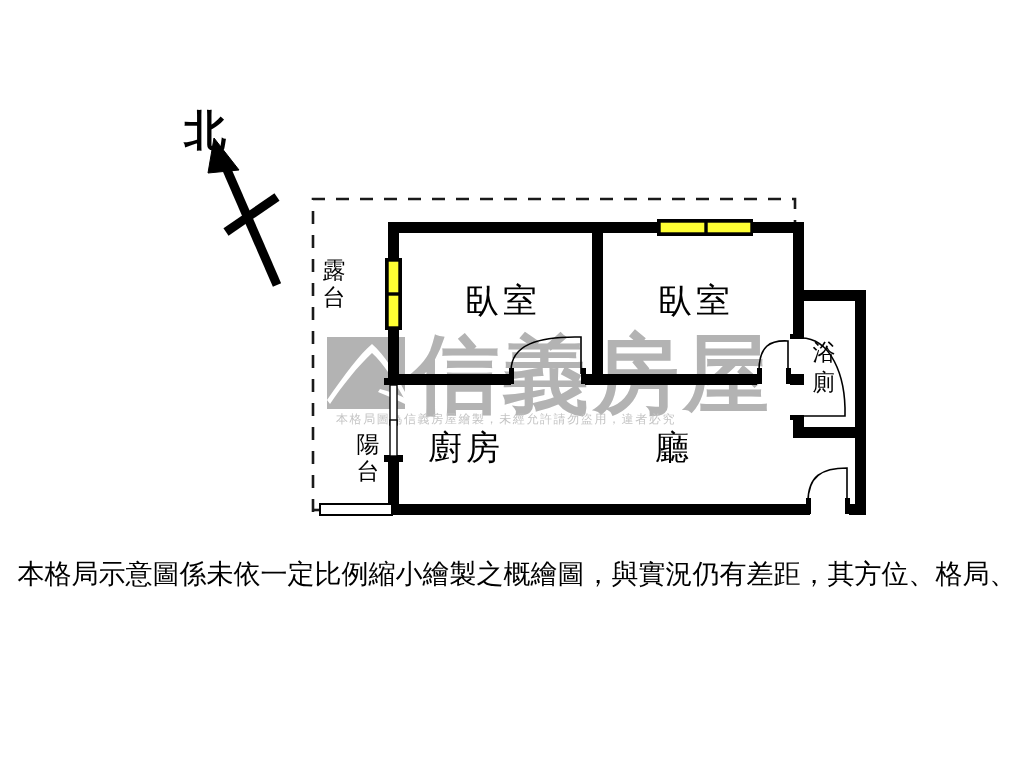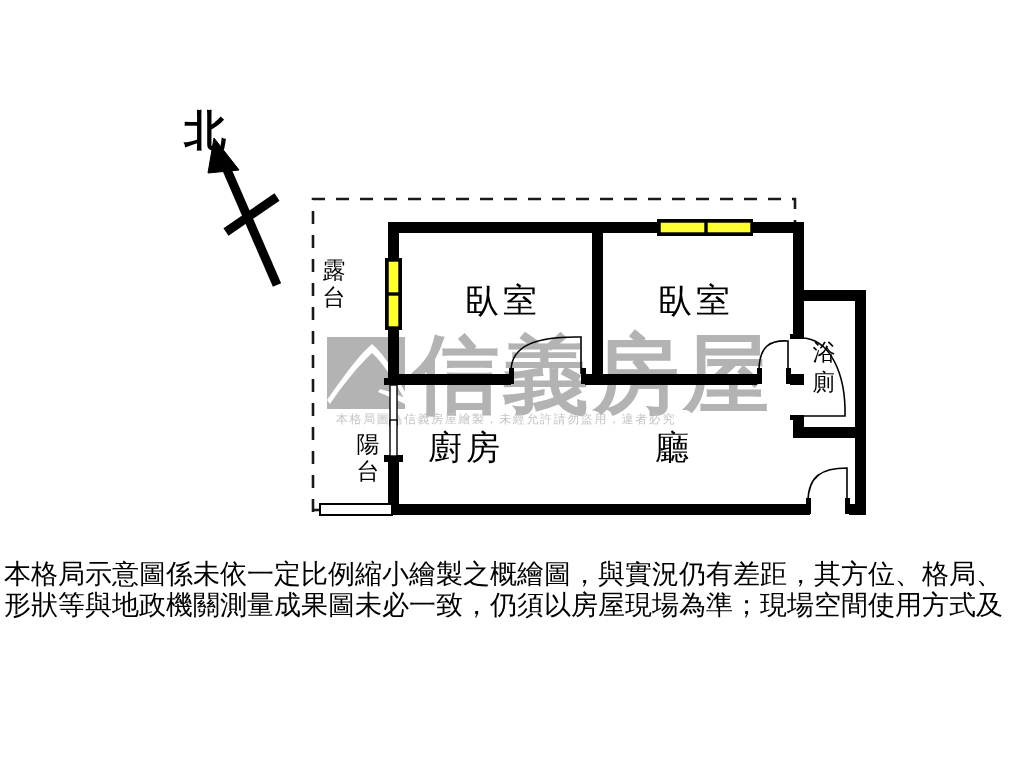--- a/index.html
+++ b/index.html
@@ -37,21 +37,22 @@
     width: 1024px;
     color: #000000;
     font-size: 27px;
     line-height: 31px;
     letter-spacing: 0px;
     white-space: nowrap;
     font-family: "DejaVu Sans", "Liberation Sans", sans-serif;
   }
   .disclaimer-line {
     display: block;
-    padding-left: 4px;
+    padding-left: 10px;
+    text-align: center;
   }
 </style>
 </head>
 <body>
 
 <div id="plan-root">
 
   <svg id="floorplan" viewBox="0 0 1024 768" xmlns="http://www.w3.org/2000/svg">
 
     <g opacity="1">
@@ -193,16 +194,15 @@
       <text x="466" y="459" font-size="34" text-anchor="middle" letter-spacing="4">廚房</text>
 
       <text x="672" y="459" font-size="34" text-anchor="middle">廳</text>
 
     </g>
 
   </svg>
 
   <div class="disclaimer">
     <span class="disclaimer-line">本格局示意圖係未依一定比例縮小繪製之概繪圖，與實況仍有差距，其方位、格局、</span>
-    <span class="disclaimer-line">形狀等與地政機關測量成果圖未必一致，仍須以房屋現場為準；現場空間使用方式及</span>
   </div>
 
 </div>
 
 </body></html>

